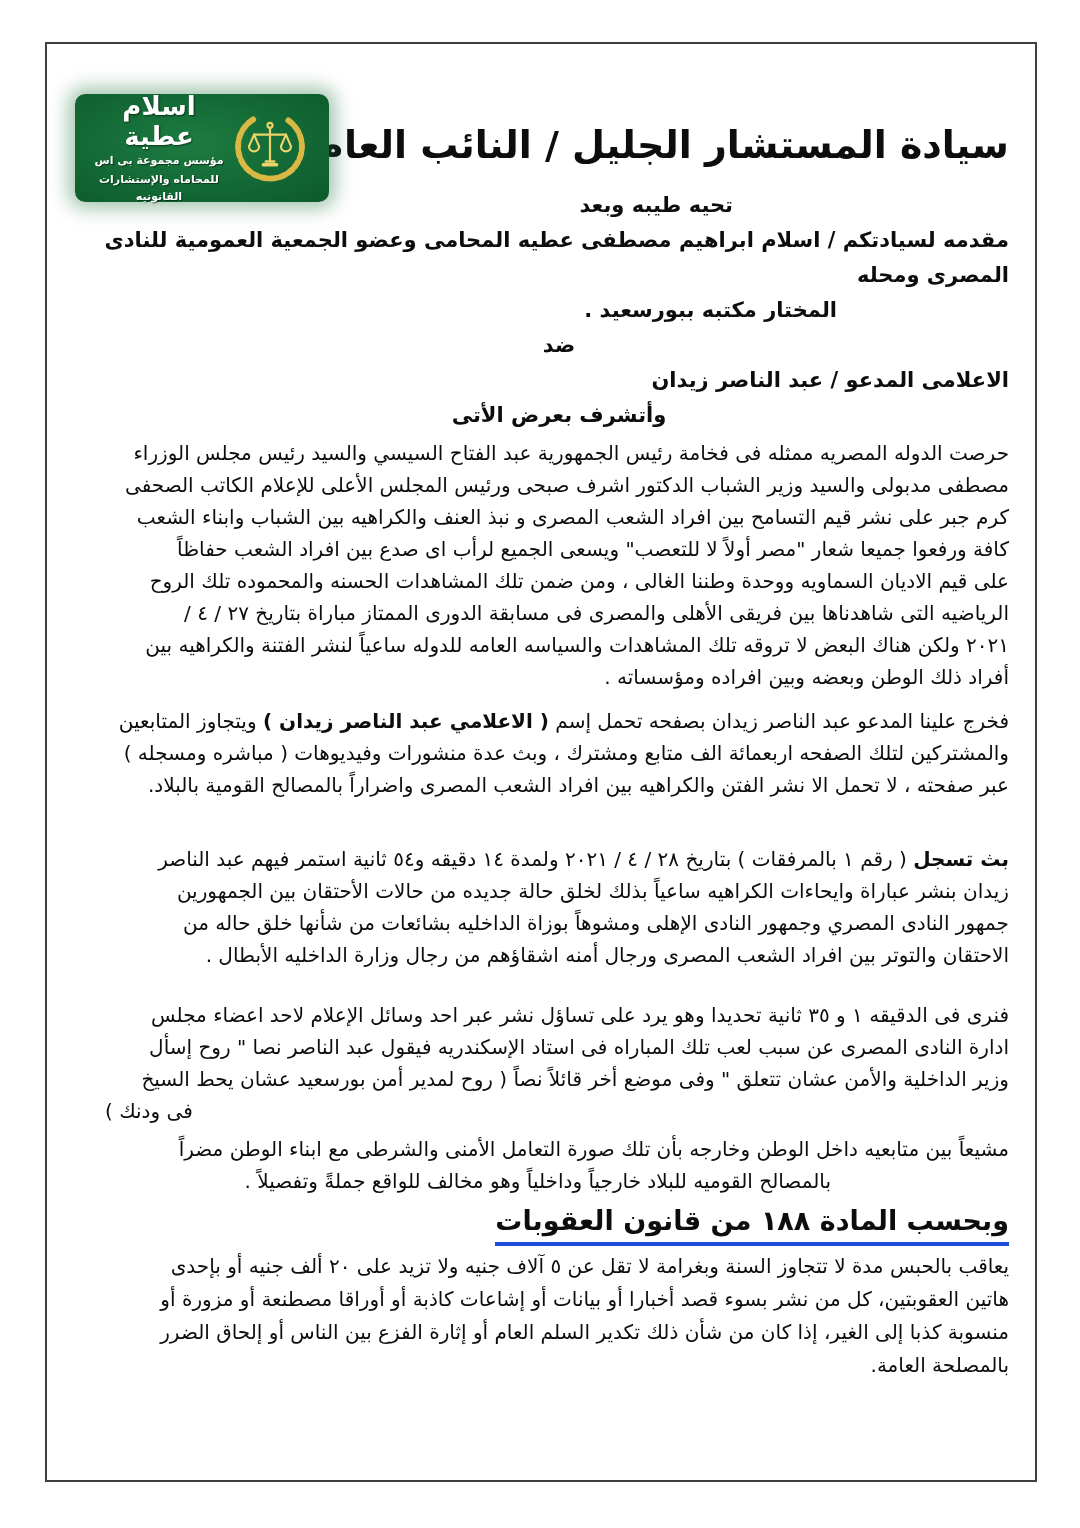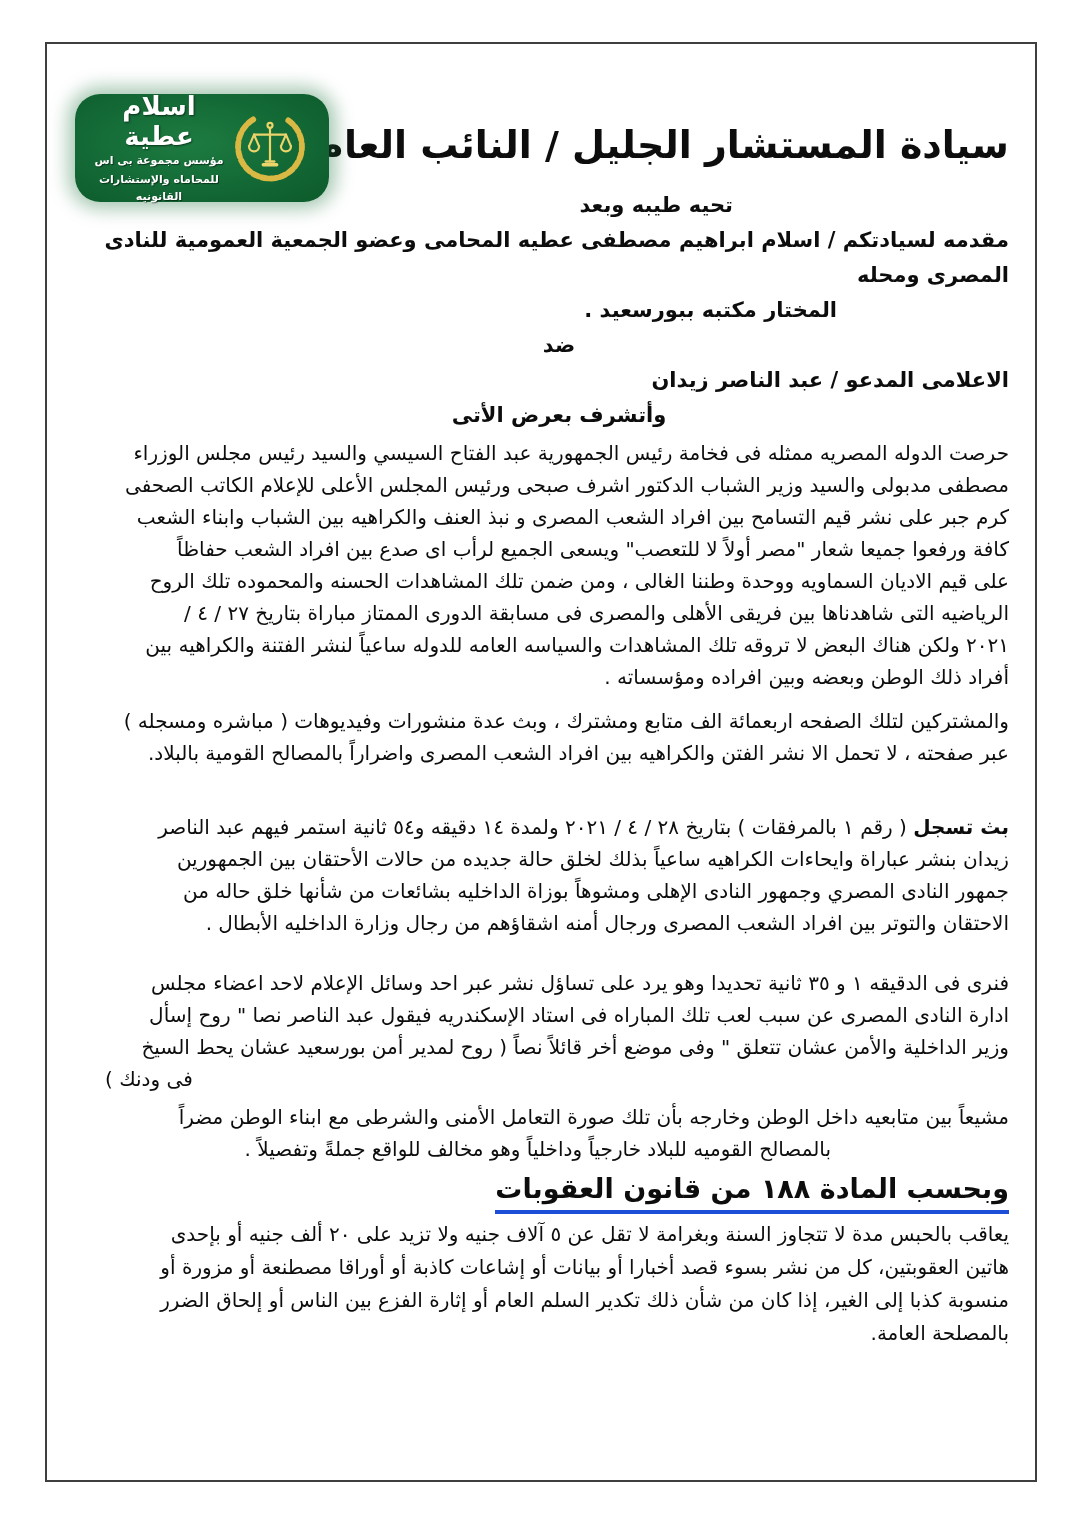--- a/index.html
+++ b/index.html
@@ -33,21 +33,21 @@
     inset: 0;
     padding: 0 26px;
   }
   
   .logo {
     position: absolute;
     left: 28px;
     top: 50px;
     width: 254px;
     height: 108px;
-    border-radius: 25px;
+    border-radius: 10px;
     background: radial-gradient(ellipse at 45% 45%, #1d7c41 0%, #136935 55%, #0d5a2b 100%);
     box-shadow: 0 0 18px 7px rgba(23, 110, 56, 0.38);
     display: flex;
     flex-direction: row;
     align-items: center;
     padding: 4px 16px;
     box-sizing: border-box;
   }
   .logo-emblem {
     flex: 0 0 86px;
@@ -200,20 +200,21 @@
           <div class="line">مصطفى مدبولى والسيد وزير الشباب الدكتور اشرف صبحى ورئيس المجلس الأعلى للإعلام الكاتب الصحفى</div>
           <div class="line">كرم جبر على  نشر قيم التسامح بين افراد الشعب المصرى و نبذ العنف والكراهيه بين الشباب وابناء الشعب</div>
           <div class="line">كافة ورفعوا جميعا شعار "مصر أولاً لا للتعصب" ويسعى الجميع لرأب اى صدع بين افراد الشعب حفاظاً</div>
           <div class="line">على قيم الاديان السماويه ووحدة وطننا الغالى ، ومن ضمن تلك المشاهدات الحسنه والمحموده تلك الروح</div>
           <div class="line">الرياضيه التى شاهدناها بين فريقى الأهلى والمصرى فى مسابقة الدورى الممتاز مباراة بتاريخ ٢٧ / ٤ /</div>
           <div class="line">٢٠٢١ ولكن هناك البعض لا تروقه تلك المشاهدات والسياسه العامه للدوله ساعياً لنشر الفتنة والكراهيه بين</div>
           <div class="line">أفراد ذلك الوطن وبعضه وبين افراده ومؤسساته .</div>
         </div>
 
       <div class="para facebook">
+        <div class="line"><span>فخرج علينا المدعو عبد الناصر زيدان بصفحه تحمل إسم </span><span class="b">( الاعلامي عبد الناصر زيدان )</span><span> ويتجاوز المتابعين</span></div>
         <div>
             <div class="line">والمشتركين لتلك الصفحه اربعمائة الف متابع ومشترك ، وبث عدة منشورات وفيديوهات ( مباشره ومسجله )</div>
             <div class="line">عبر صفحته ، لا تحمل الا نشر الفتن والكراهيه بين افراد الشعب المصرى واضراراً بالمصالح القومية بالبلاد.</div>
           </div>
       </div>
 
       <div class="para broadcast">
         <div class="line"><span class="b">بث تسجل</span><span> ( رقم ١ بالمرفقات ) بتاريخ ٢٨ / ٤ / ٢٠٢١ ولمدة ١٤ دقيقه و٥٤ ثانية استمر فيهم عبد الناصر</span></div>
         <div>
             <div class="line">زيدان بنشر عباراة وايحاءات الكراهيه ساعياً بذلك لخلق حالة جديده من حالات الأحتقان بين الجمهورين</div>

